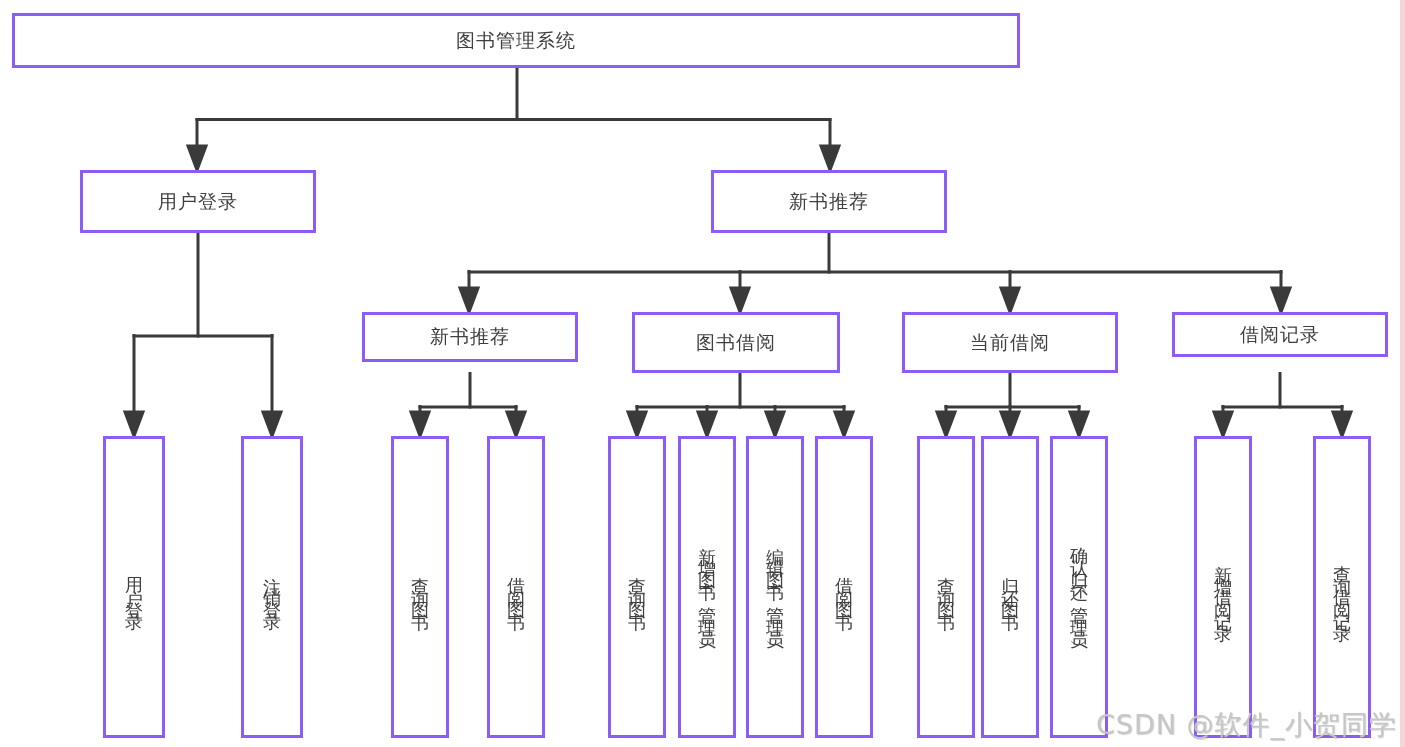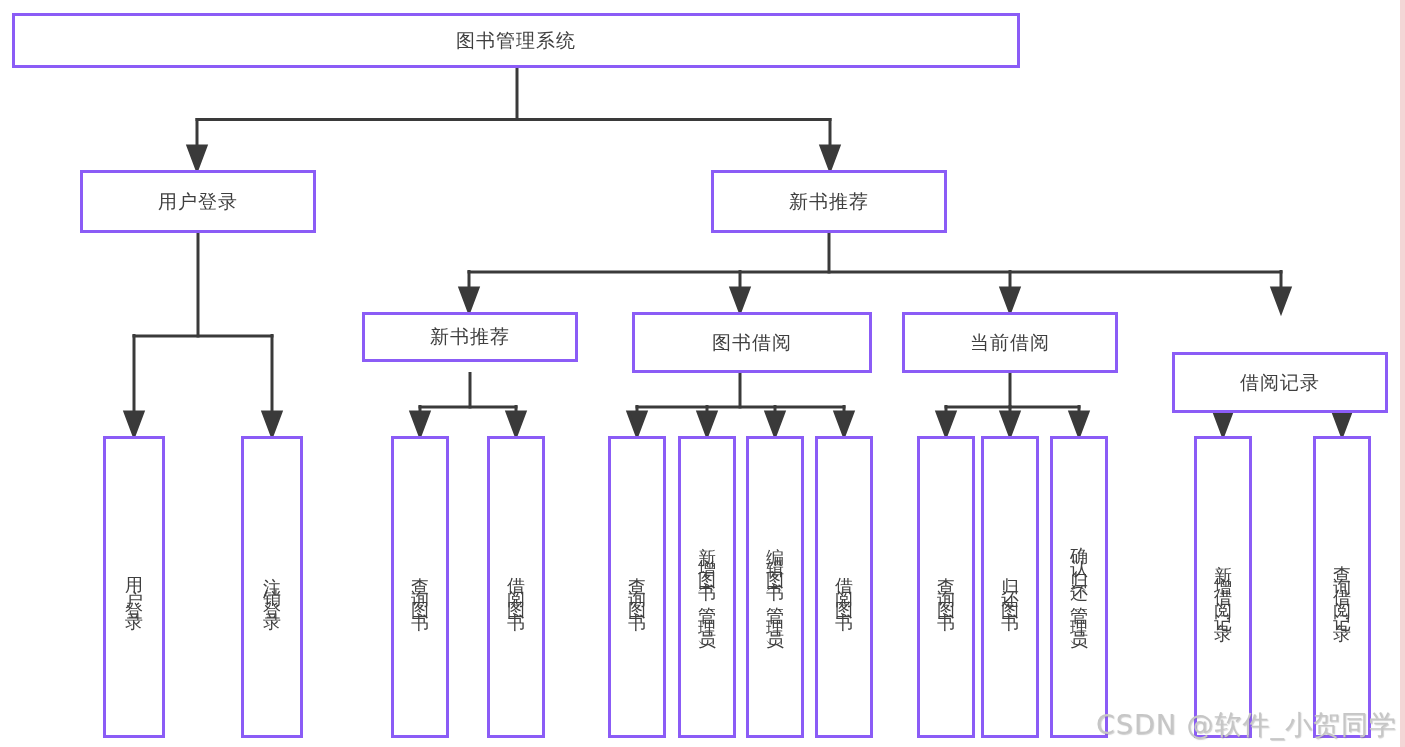--- a/index.html
+++ b/index.html
@@ -118,23 +118,23 @@
       <polygon points="1333,412 1351,412 1342,436"></polygon>
     </g>
   </svg>
 
   <div class="node hnode" style="left:12px;top:13px;width:1008px;height:55px;">图书管理系统</div>
 
   <div class="node hnode" style="left:80px;top:170px;width:236px;height:63px;">用户登录</div>
   <div class="node hnode" style="left:711px;top:170px;width:236px;height:63px;">新书推荐</div>
 
   <div class="node hnode" style="left:362px;top:312px;width:216px;height:50px;">新书推荐</div>
-  <div class="node hnode" style="left:632px;top:312px;width:240px;height:61px;">图书借阅</div>
+  <div class="node hnode" style="left:632px;top:312px;width:208px;height:61px;">图书借阅</div>
   <div class="node hnode" style="left:902px;top:312px;width:216px;height:61px;">当前借阅</div>
-  <div class="node hnode" style="left:1172px;top:312px;width:216px;height:61px;margin-top:40px;">借阅记录</div>
+  <div class="node hnode" style="left:1172px;top:312px;width:216px;height:45px;">借阅记录</div>
 
   <div class="node vnode" style="left:103px;top:436px;width:62px;height:302px;">用户登录</div>
   <div class="node vnode" style="left:241px;top:436px;width:62px;height:302px;">注销登录</div>
 
   <div class="node vnode" style="left:391px;top:436px;width:58px;height:302px;">查询图书</div>
   <div class="node vnode" style="left:487px;top:436px;width:58px;height:302px;">借阅图书</div>
 
   <div class="node vnode" style="left:608px;top:436px;width:58px;height:302px;">查询图书</div>
   <div class="node vnode" style="left:678px;top:436px;width:58px;height:302px;">新增图书（管理员）</div>
   <div class="node vnode" style="left:746px;top:436px;width:58px;height:302px;">编辑图书（管理员）</div>

